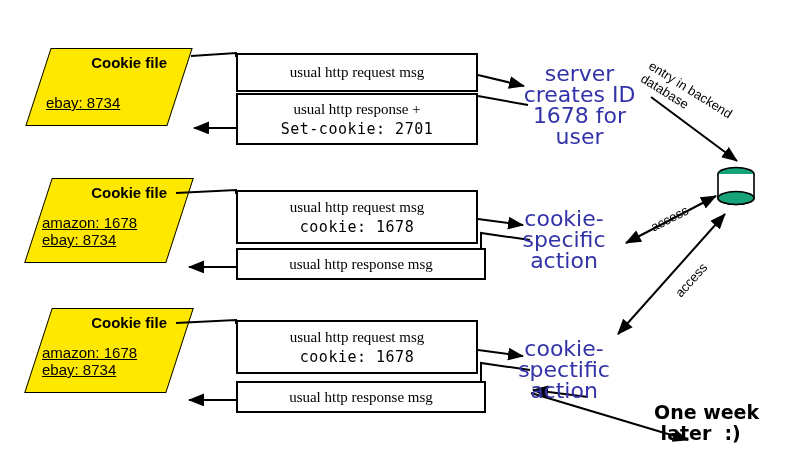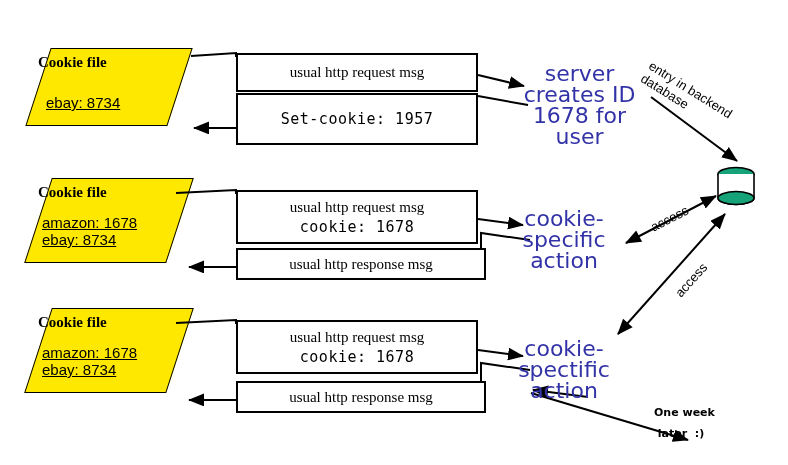--- a/index.html
+++ b/index.html
@@ -13,22 +13,22 @@
   
   .cookie-file{position:absolute;}
   .cookie-shape{
     position:absolute;left:0;top:0;width:100%;height:100%;
     background:#ffe800;
     border:1px solid #000;
     transform:skewX(-18deg);
     box-sizing:border-box;
   }
   .cookie-title{
-    position:absolute;left:0;right:13px;top:6px;text-align:left;
-    font-family:Liberation Serif, serif;
+    position:absolute;left:0;right:13px;top:6px;text-align:right;
+    font-family:Liberation Sans, sans-serif;
     font-weight:bold;font-size:15px;color:#000;letter-spacing:0px;
     z-index:2;
   }
   .cookie-lines{
     position:absolute;left:8px;top:38px;z-index:2;
     font-family:"Liberation Sans", sans-serif;
     font-size:15px;color:#000;line-height:17px;text-decoration:underline;
   }
   .cookie-lines.one-line{top:46px;}
 
@@ -61,21 +61,21 @@
   .rot-label{
     position:absolute;color:#000;
     font-family:"Liberation Sans", sans-serif;
     font-size:13px;line-height:15px;white-space:pre-line;
     transform-origin:left top;z-index:2;
   }
 
   .week-label{
     position:absolute;color:#000;
     font-family:"DejaVu Sans", sans-serif;
-    font-weight:bold;font-size:11px;line-height:21px;white-space:pre;
+    font-weight:bold;font-size:19px;line-height:21px;white-space:pre;
     z-index:2;
   }
 
   svg.lines{position:absolute;left:0;top:0;width:788px;height:465px;z-index:1;pointer-events:none;}
 </style>
 </head>
 <body>
 
 <div id="stage">
 
@@ -123,21 +123,22 @@
     <div class="cookie-lines one-line">
       <div>ebay: 8734</div>
     </div>
   </div>
 
   <div class="msgbox" style="left:236px;top:53px;width:242px;height:39px;">
     <div class="hand">usual http request msg</div>
   </div>
 
   <div class="msgbox" style="left:236px;top:93px;width:242px;height:52px;">
-    <div class="mono">Set-cookie: 1957</div>
+    <div class="hand">usual http response +</div>
+    <div class="mono">Set-cookie: 2701</div>
   </div>
 
   <div class="blue-note" style="left:512px;top:63px;width:135px;">server
 creates ID
 1678 for user</div>
 
   <div class="cookie-file" style="left:38px;top:178px;width:142px;height:85px;">
     <div class="cookie-shape"></div>
     <div class="cookie-title">Cookie file</div>
     <div class="cookie-lines" style="left:4px;top:36px;">

